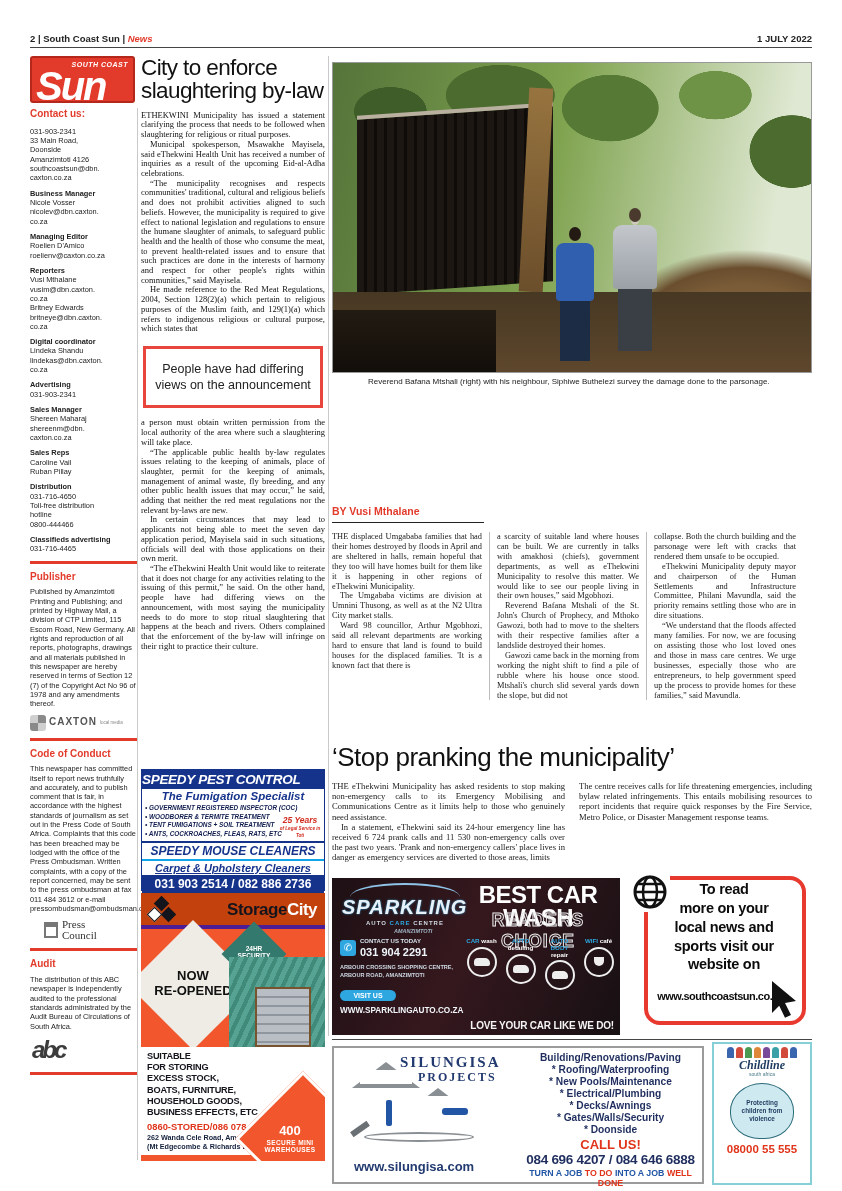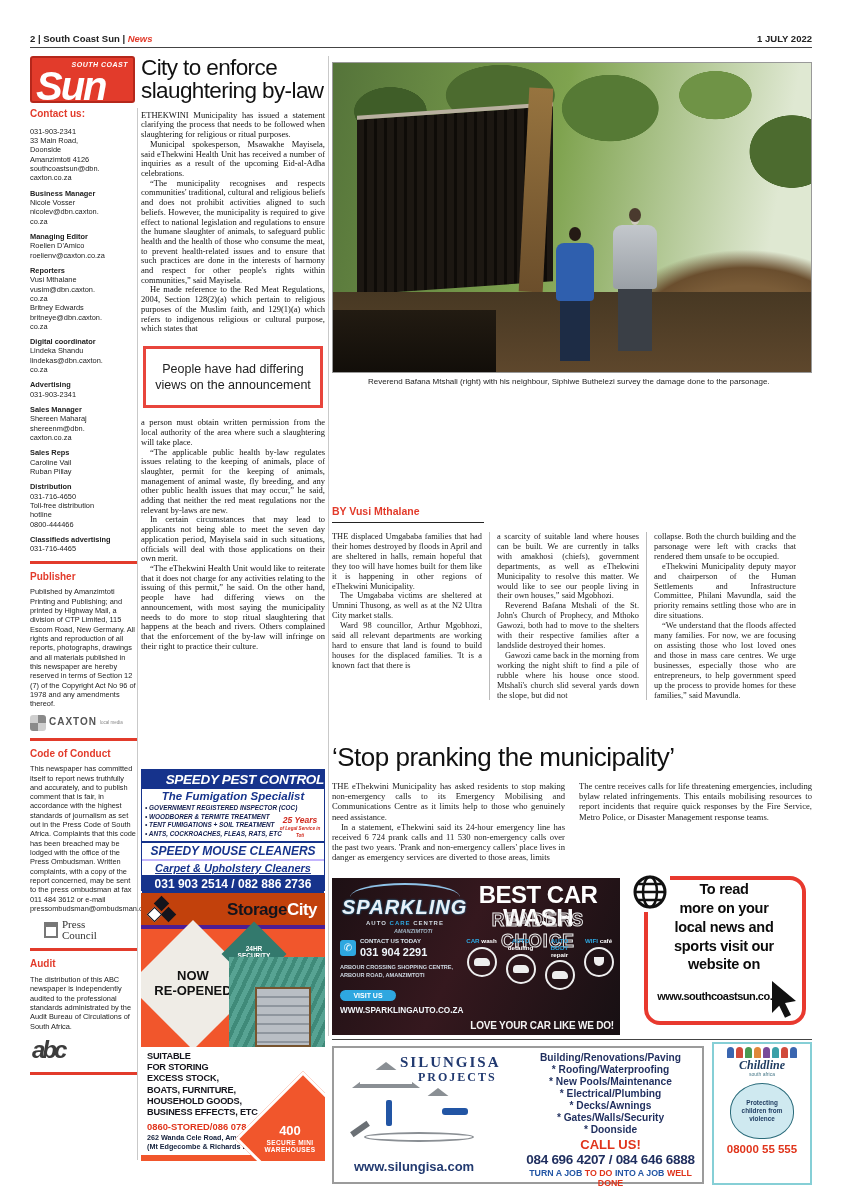--- a/index.html
+++ b/index.html
@@ -87,27 +87,27 @@
   
   .headline3 { position:absolute; left:332px; top:742px; width:482px; font-size:26px; font-weight:400; letter-spacing:-.5px; color:#111; }
   .cols2 { position:absolute; left:332px; top:781px; width:480px; display:flex; }
   .cols2 .col { width:233px; font-family:"Liberation Serif", serif; font-size:8.6px; line-height:10.2px; text-align:justify; }
   .cols2 .col + .col { margin-left:14px; }
   .cols2 .col div { text-indent:9px; }
   .cols2 .col div:first-child { text-indent:0; }
 
   
   .ad-speedy { position:absolute; left:141px; top:769px; width:184px; height:122px; border:1.5px solid #16338c; background:#fff; font-style:italic; }
-  .sp-bar1 { background:#16338c; color:#fff; text-align:right; font-weight:bold; font-size:13.5px; padding:2px 0; letter-spacing:-.3px; }
+  .sp-bar1 { background:#16338c; color:#fff; text-align:left; font-weight:bold; font-size:13.5px; padding:2px 0; letter-spacing:-.3px; }
   .sp-sub { color:#16338c; text-align:center; font-weight:bold; font-size:11.5px; padding:1px 0; }
   .sp-bullets { position:relative; padding:1px 3px 2px; color:#101c4e; font-weight:bold; font-size:6.4px; line-height:1.35; }
   .sp-badge { position:absolute; right:2px; top:12px; width:44px; text-align:center; color:#d12b1f; }
   .sp-badge .b1 { font-size:8.5px; font-weight:bold; }
   .sp-badge .b2 { font-size:4.6px; font-weight:bold; }
-  .sp-mouse { border-top:2px solid #16338c; border-bottom:2px solid #c4b5fd; color:#16338c; text-align:center; font-weight:bold; font-size:12px; padding:1px 0; }
+  .sp-mouse { border-top:2px solid #16338c; border-bottom:2px solid #0ea5e9; color:#16338c; text-align:center; font-weight:bold; font-size:12px; padding:1px 0; }
   .sp-carpet { color:#16338c; text-align:center; font-weight:bold; font-size:11px; text-decoration:underline; padding:1px 0; }
   .sp-phone { background:#16338c; color:#fff; text-align:center; font-weight:bold; font-size:12px; padding:2px 0; font-style:normal; }
 
   
   .ad-storage { position:absolute; left:141px; top:893px; width:184px; height:268px; background:#f1562c; overflow:hidden; }
   .st-hdr { position:relative; height:36px; background:#c2410c; border-bottom:4px solid #4c1d95; }
   .st-cubes { position:absolute; left:8px; top:5px; width:26px; height:26px; }
   .st-cubes span { position:absolute; width:11px; height:11px; background:#14141c; transform:rotate(45deg); }
   .st-cubes span:nth-child(1){ left:7px; top:0; } .st-cubes span:nth-child(2){ left:0; top:11px; background:#fff; border:1px solid #14141c; } .st-cubes span:nth-child(3){ left:14px; top:11px; }
   .st-brand { position:absolute; right:8px; top:7px; font-size:17px; font-weight:800; letter-spacing:-.5px; }
@@ -357,21 +357,21 @@
         <div class="torso"></div>
         <div class="legs"></div>
       </div>
   </div>
   <div class="caption">Reverend Bafana Mtshali (right) with his neighbour, Siphiwe Buthelezi survey the damage done to the parsonage.</div>
 
   <div class="byline">BY Vusi Mthalane</div>
   <div class="cols3">
     <div class="col col1-first">
         <div>THE displaced Umgababa families that had their homes destroyed by floods in April and are sheltered in halls, remain hopeful that they too will have homes built for them like it is happening in other regions of eThekwini Municipality.</div>
-        <div>The Umgababa victims are sheltered at Umnini Thusong, as well as at the N2 Ultra City market stalls.</div>
+        <div>The Umgababa victims are division at Umnini Thusong, as well as at the N2 Ultra City market stalls.</div>
         <div>Ward 98 councillor, Arthur Mgobhozi, said all relevant departments are working hard to ensure that land is found to build houses for the displaced families. 'It is a known fact that there is</div>
       </div>
     <div class="col">
         <div>a scarcity of suitable land where houses can be built. We are currently in talks with amakhosi (chiefs), government departments, as well as eThekwini Municipality to resolve this matter. We would like to see our people living in their own houses,” said Mgobhozi.</div>
         <div>Reverend Bafana Mtshali of the St. John's Church of Prophecy, and Mthoko Gawozi, both had to move to the shelters with their respective families after a landslide destroyed their homes.</div>
         <div>Gawozi came back in the morning from working the night shift to find a pile of rubble where his house once stood. Mtshali's church slid several yards down the slope, but did not</div>
       </div>
     <div class="col">
         <div>collapse. Both the church building and the parsonage were left with cracks that rendered them unsafe to be occupied.</div>
         <div>eThekwini Municipality deputy mayor and chairperson of the Human Settlements and Infrastructure Committee, Philani Mavundla, said the priority remains settling those who are in dire situations.</div>

